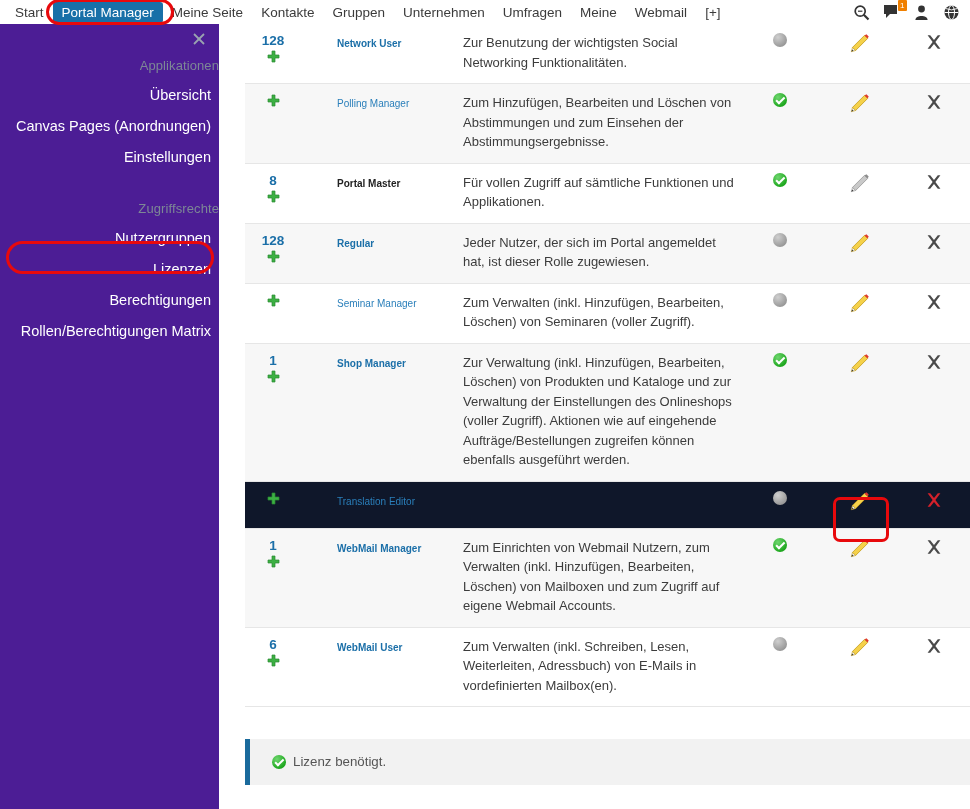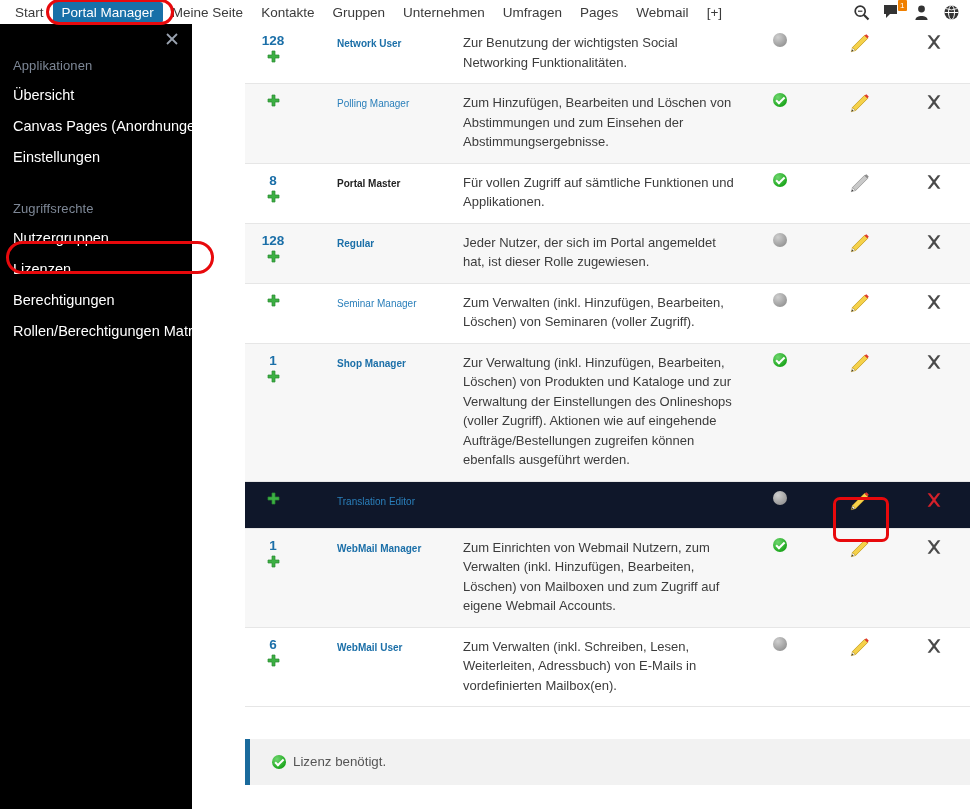--- a/index.html
+++ b/index.html
@@ -36,23 +36,24 @@
   .badge {
     position: absolute; top: -4px; right: -7px;
     background: #f08000; color: #fff; font-size: 8px;
     line-height: 9px; padding: 1px 2.5px; border-radius: 1px;
     font-family: "Liberation Sans", sans-serif;
   }
 
   
   .sidebar {
     position: absolute; left: 0; top: 24px;
-    width: 192px; height: 785px;
-    background: #000000;
+    width: 219px; height: 785px;
+    background: #4c1d95;
     color: #ffffff;
+    text-align: right;
   }
   .sb-close {
     position: absolute; right: 13px; top: 8px;
     width: 14px; height: 14px; cursor: pointer;
     color: #9aa3b0;
   }
   .sb-close svg { display:block; }
   .sb-group {
     font-size: 13px; color: #7d8796; padding: 0 0 0 13px;
     margin-top: 34px; margin-bottom: 7px; letter-spacing: .1px;
@@ -147,21 +148,21 @@
 
   <div class="topbar">
     <div class="nav-items" id="navList">
         <div class="nav-item">Start</div>
         <div class="nav-item active">Portal Manager</div>
         <div class="nav-item">Meine Seite</div>
         <div class="nav-item">Kontakte</div>
         <div class="nav-item">Gruppen</div>
         <div class="nav-item">Unternehmen</div>
         <div class="nav-item">Umfragen</div>
-        <div class="nav-item">Pages</div>
+        <div class="nav-item">Meine</div>
         <div class="nav-item">Webmail</div>
         <div class="nav-item">[+]</div>
       </div>
     <div class="topbar-right">
       <div class="ticon" title="search">
         <svg width="17" height="17" viewBox="0 0 17 17">
           <circle cx="7.2" cy="7.2" r="5" fill="none" stroke="#333" stroke-width="1.7"></circle>
           <line x1="10.8" y1="10.8" x2="15.5" y2="15.5" stroke="#333" stroke-width="2.2"></line>
           <line x1="5" y1="7.2" x2="9.4" y2="7.2" stroke="#333" stroke-width="1.2"></line>
         </svg>

